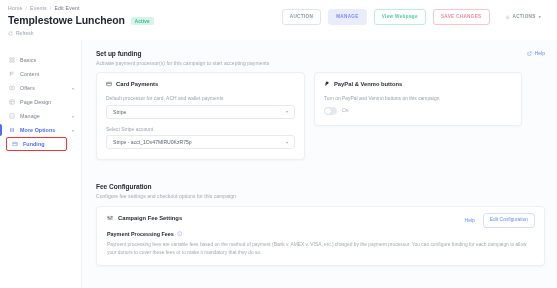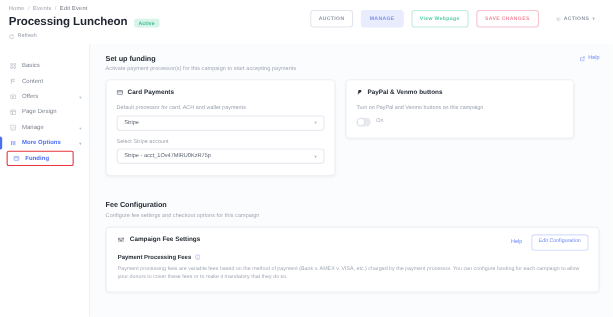--- a/index.html
+++ b/index.html
@@ -248,21 +248,21 @@
 
     <div class="breadcrumb">
       <span>Home</span>
       <span class="sep">/</span>
       <span>Events</span>
       <span class="sep">/</span>
       <span class="crumb-last">Edit Event</span>
     </div>
 
     <div class="title-row">
-      <div class="page-title">Processing Luncheon</div>
+      <div class="page-title">Templestowe Luncheon</div>
       <div class="badge-active">Active</div>
     </div>
 
     <div class="refresh-row">
       <span class="refresh-ico">
         <svg viewBox="0 0 16 16" width="5" height="5" fill="none" stroke="#a6adb8" stroke-width="1.6">
           <path d="M13.5 8a5.5 5.5 0 1 1-1.6-3.9"></path>
             <path d="M13.2 1.8v2.9h-2.9"></path>
         </svg>
       </span>

